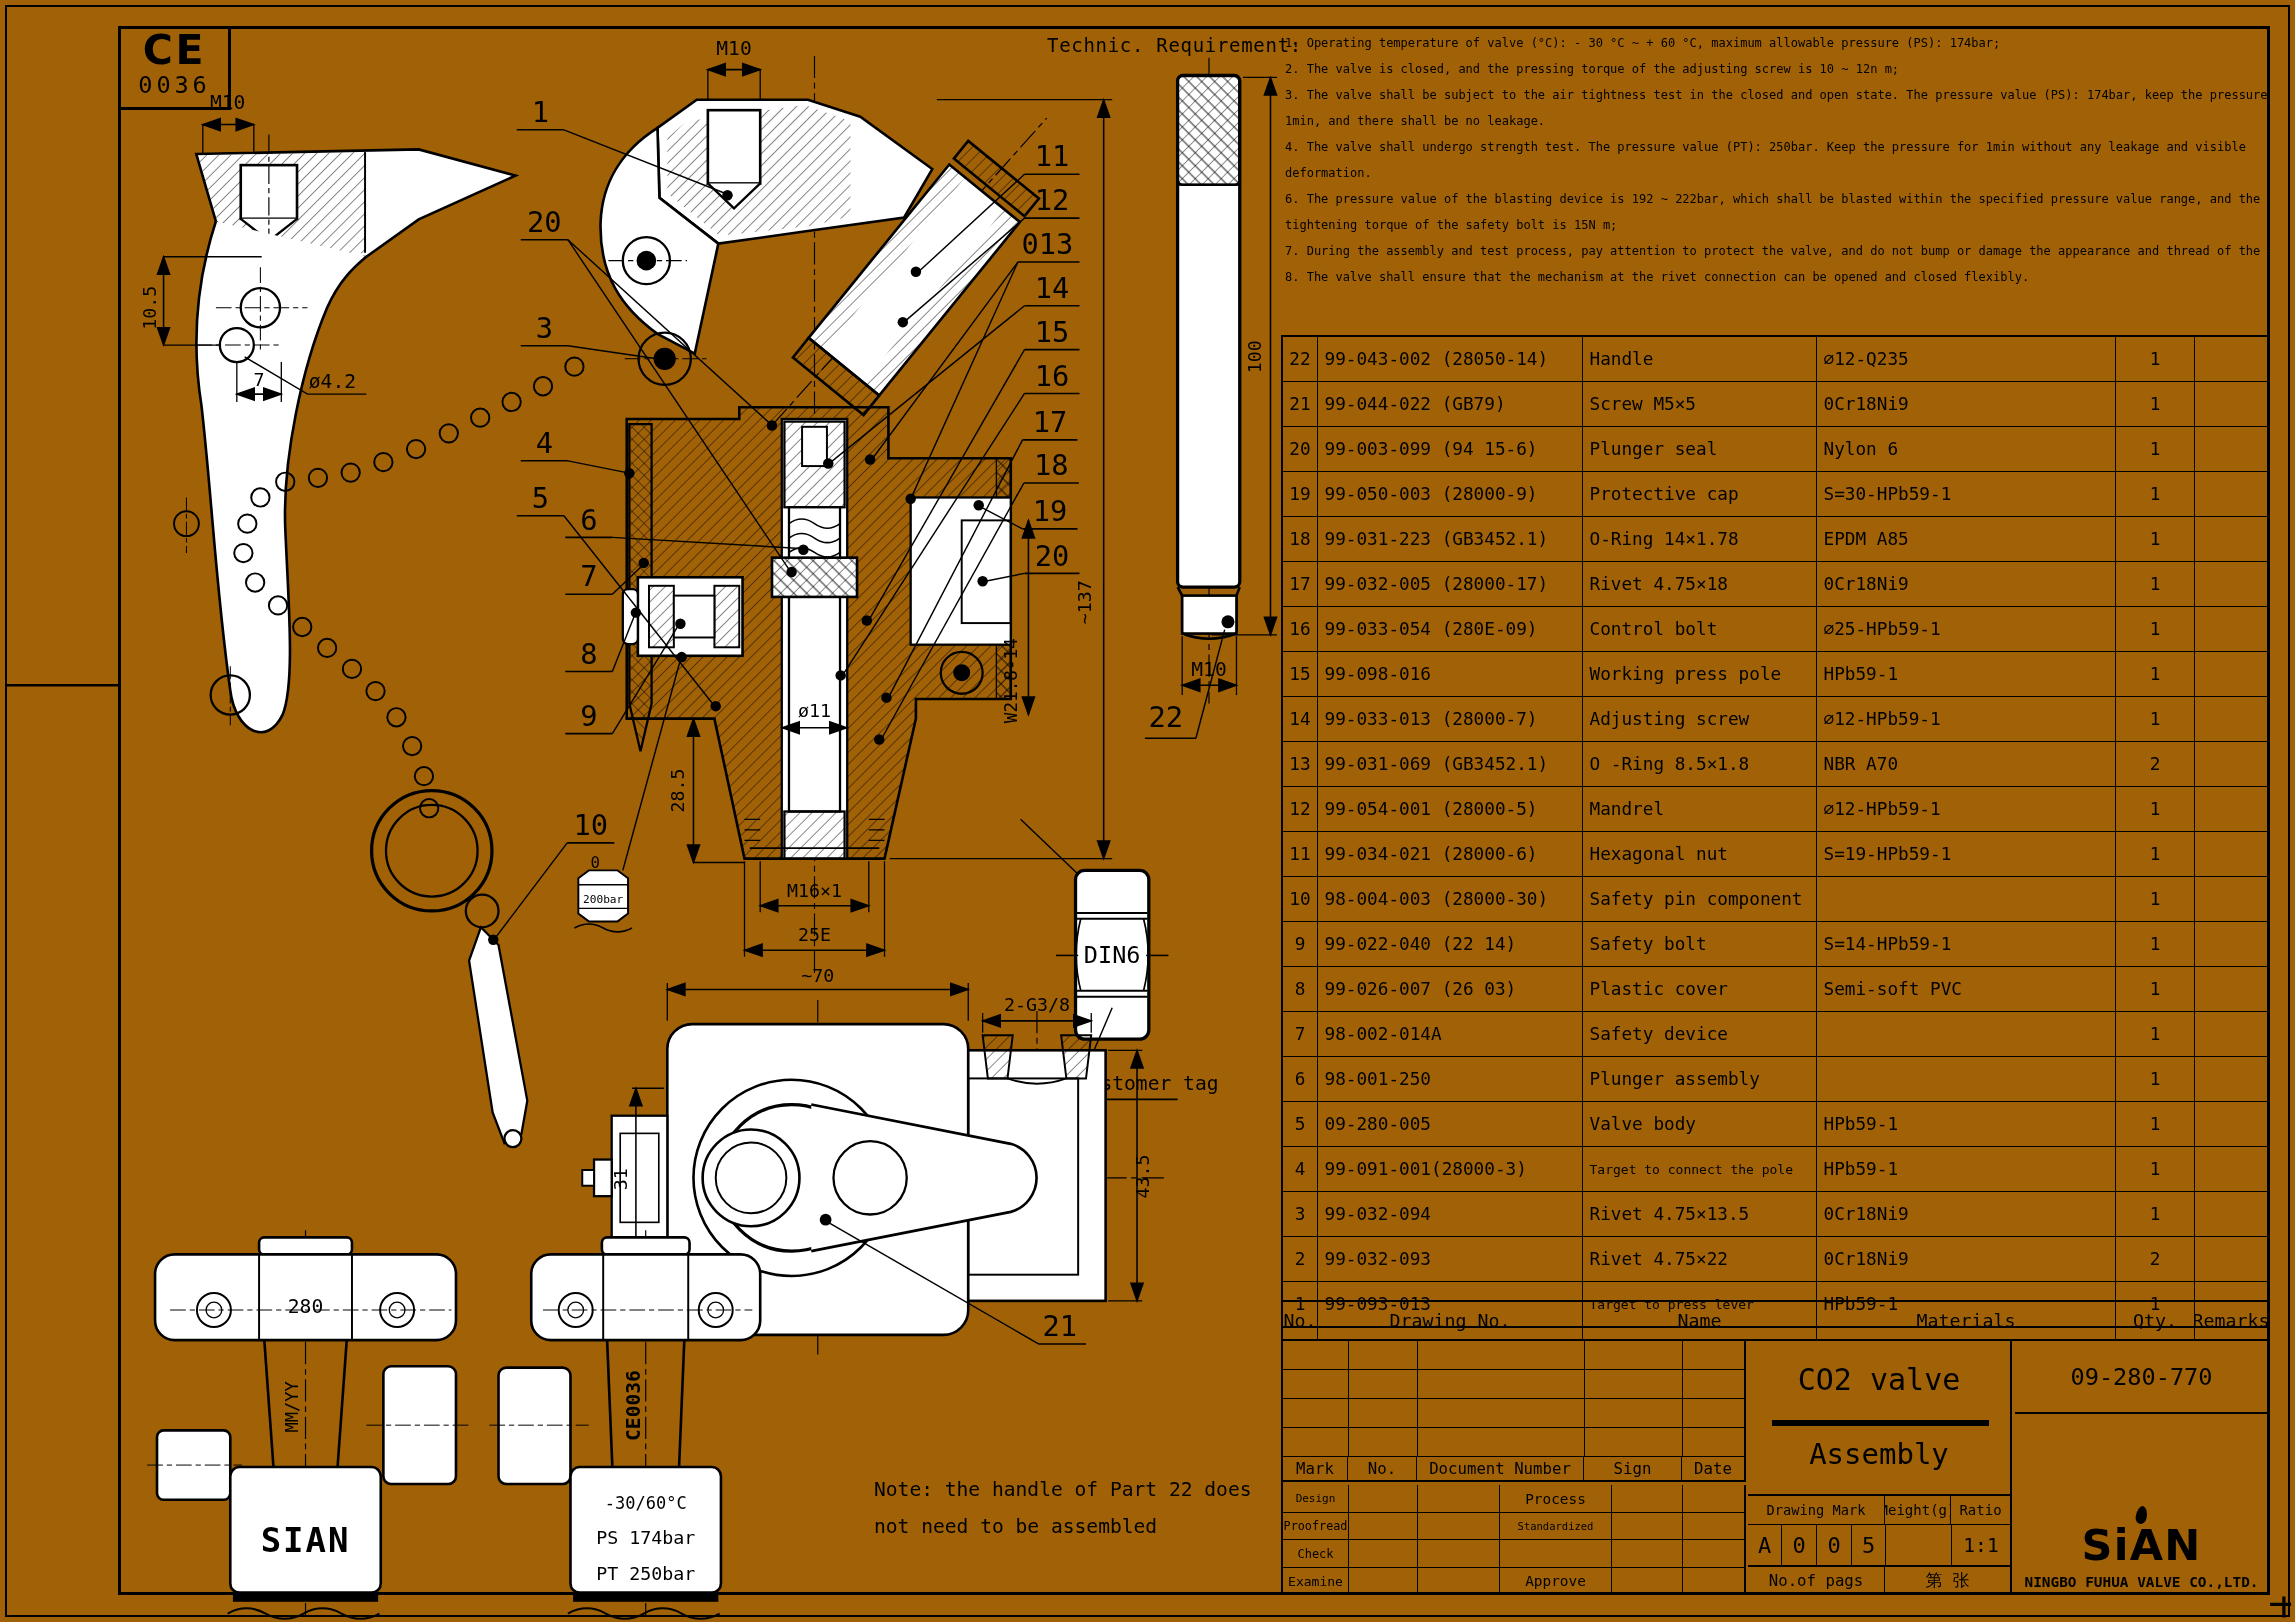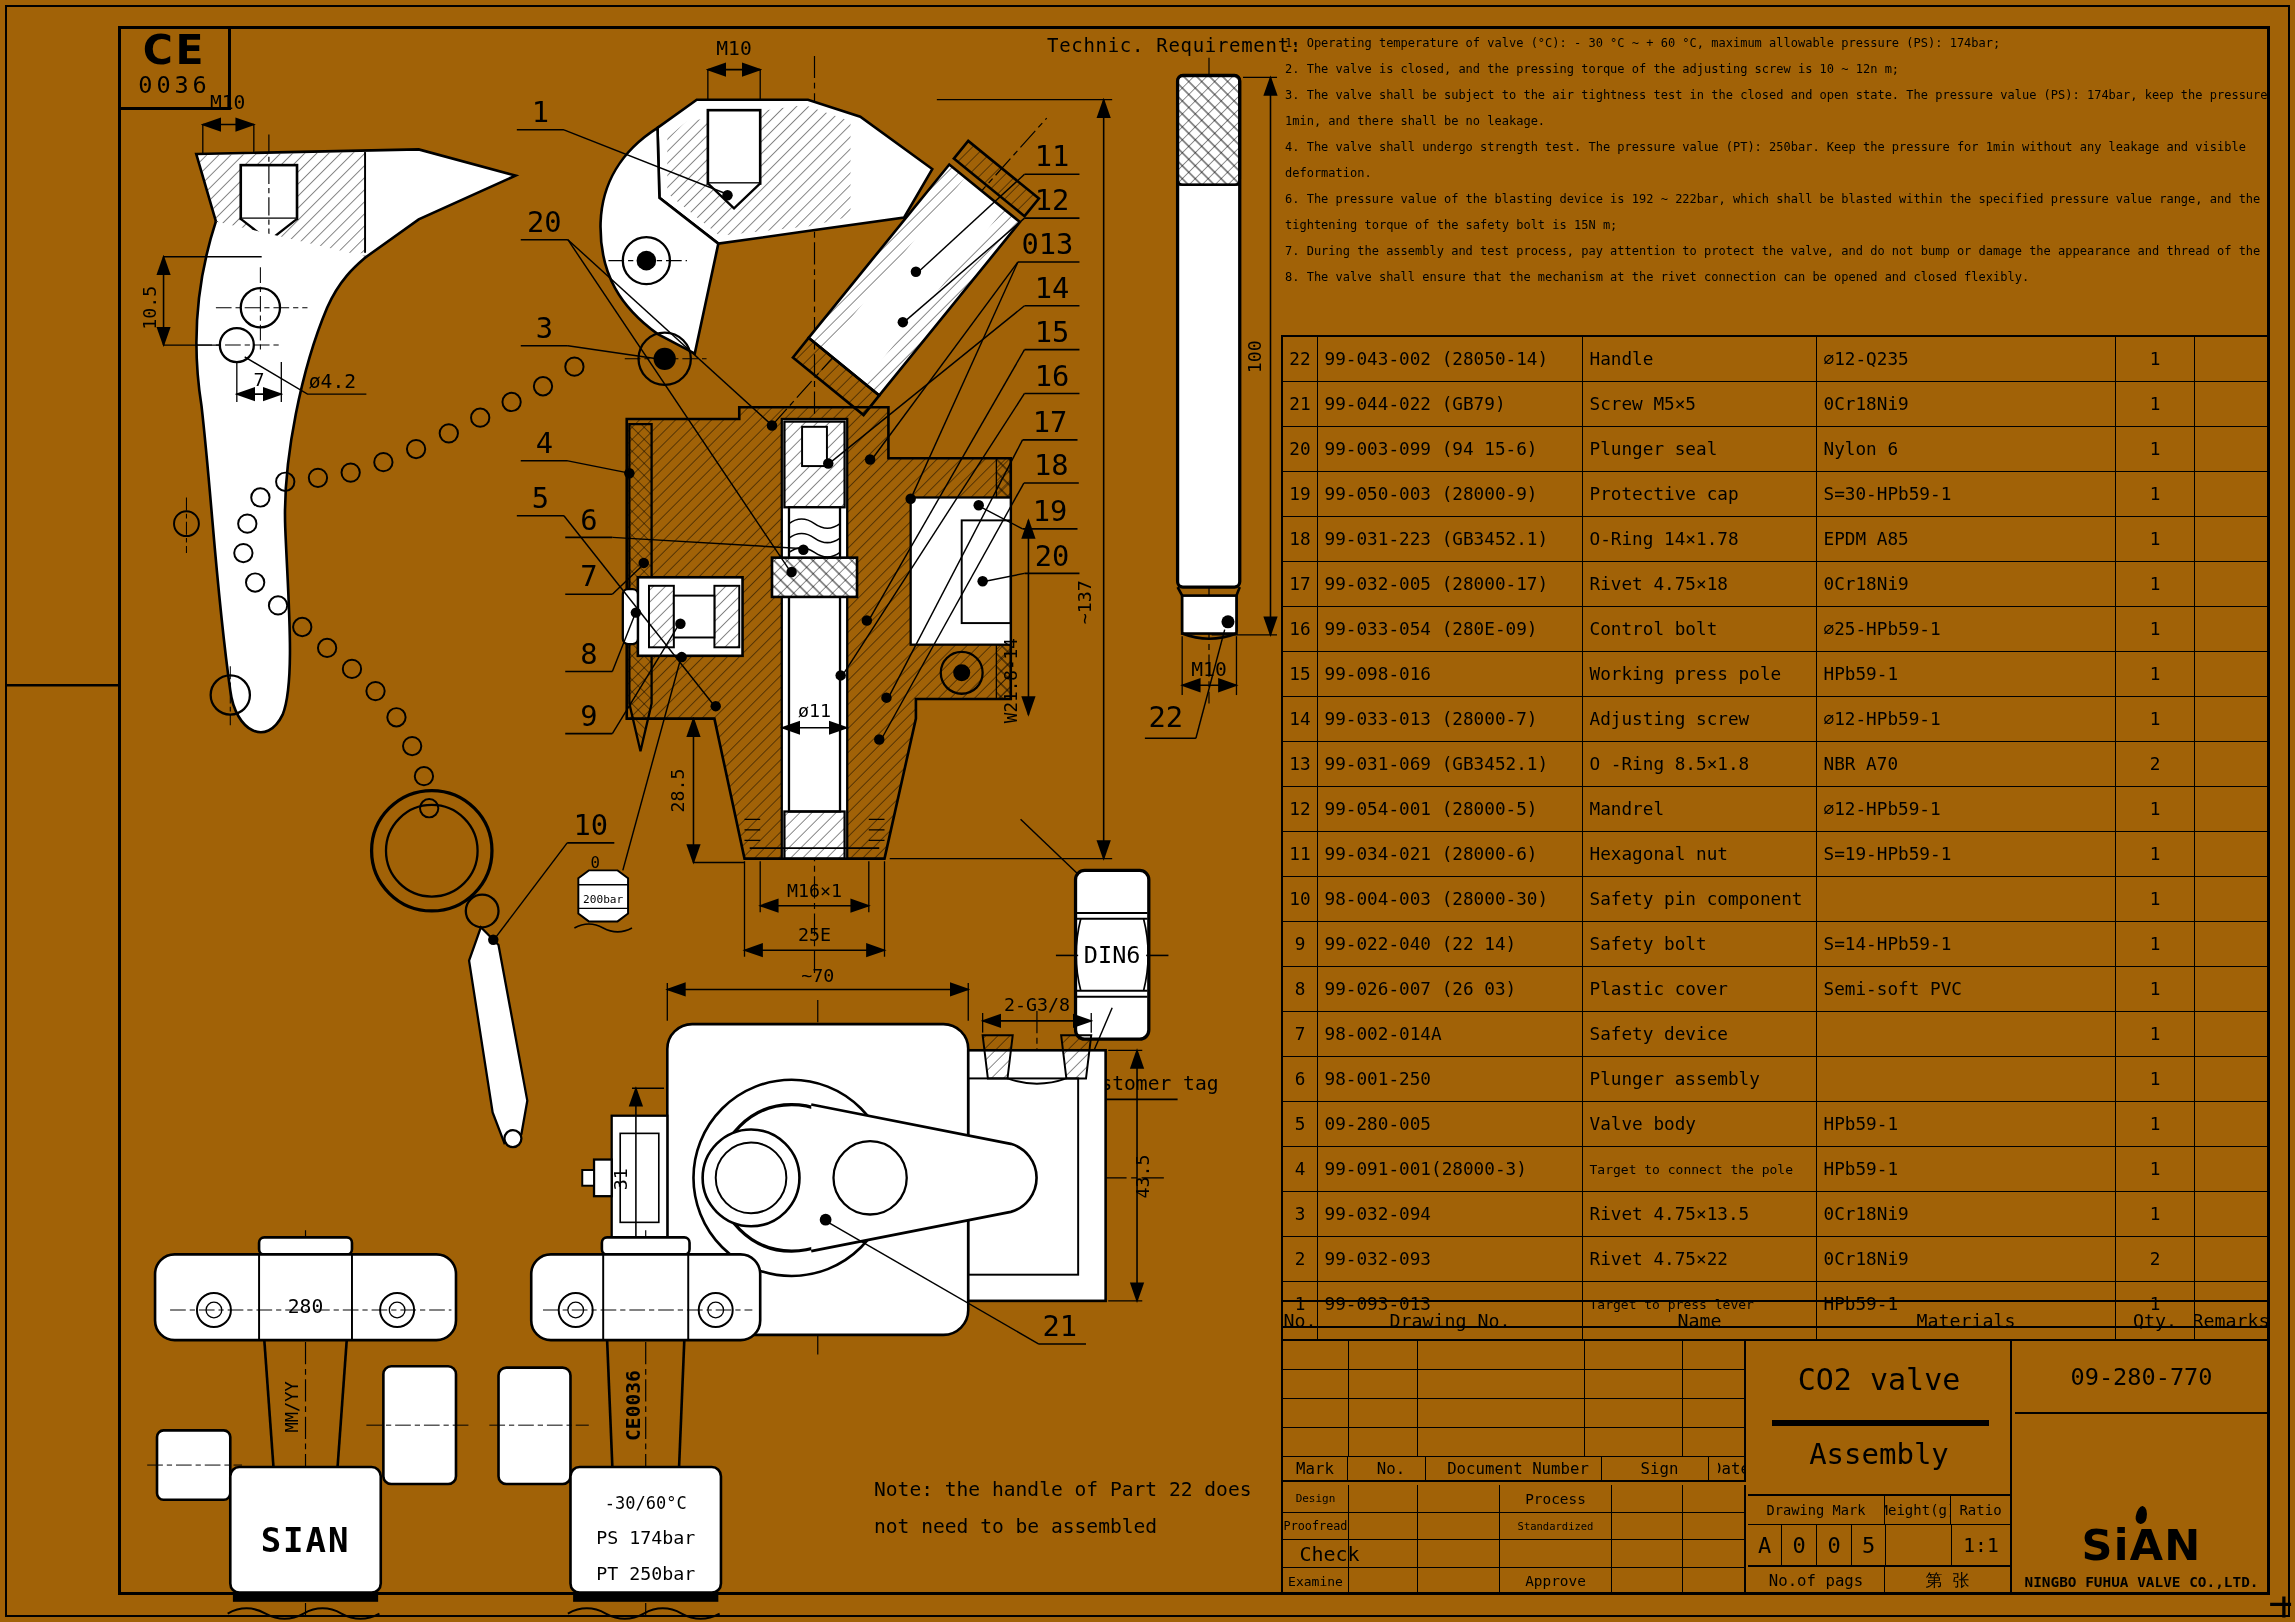--- a/index.html
+++ b/index.html
@@ -719,42 +719,42 @@
     <div class="abs" style="left:0;top:0;width:463px;height:115px;border-right:2px solid #000;">
       <div class="abs tb-line" style="left:0;top:28px;width:463px;height:1.3px;"></div>
       <div class="abs tb-line" style="left:0;top:57px;width:463px;height:1.3px;"></div>
       <div class="abs tb-line" style="left:0;top:86px;width:463px;height:1.3px;"></div>
       <div class="abs tb-line" style="left:65px;top:0;width:1.3px;height:115px;"></div>
       <div class="abs tb-line" style="left:134px;top:0;width:1.3px;height:115px;"></div>
       <div class="abs tb-line" style="left:301px;top:0;width:1.3px;height:115px;"></div>
       <div class="abs tb-line" style="left:399px;top:0;width:1.3px;height:115px;"></div>
     </div>
 
-    <div class="abs" style="left:0;top:115px;width:463px;height:26px;border-top:1.3px solid #000;border-bottom:2.6px solid #000;border-right:2px solid #000;display:grid;grid-template-columns:65px 69px 167px 98px auto;gap:9px;">
+    <div class="abs" style="left:0;top:115px;width:463px;height:26px;border-top:1.3px solid #000;border-bottom:2.6px solid #000;border-right:2px solid #000;display:grid;grid-template-columns:65px 69px 167px 98px auto;">
       <div class="tb-cell" style="border-right:1.3px solid #000;font-size:15.7px;">Mark</div>
       <div class="tb-cell" style="border-right:1.3px solid #000;font-size:15.7px;">No.</div>
       <div class="tb-cell" style="border-right:1.3px solid #000;font-size:15.7px;">Document Number</div>
       <div class="tb-cell" style="border-right:1.3px solid #000;font-size:15.7px;">Sign</div>
       <div class="tb-cell" style="font-size:15.7px;">Date</div>
     </div>
 
     <div class="abs" style="left:0;top:144px;width:463px;height:109px;border-right:2px solid #000;">
       <div class="abs tb-line" style="left:0;top:27px;width:463px;height:1.3px;"></div>
       <div class="abs tb-line" style="left:0;top:54px;width:463px;height:1.3px;"></div>
       <div class="abs tb-line" style="left:0;top:82px;width:463px;height:1.3px;"></div>
       <div class="abs tb-line" style="left:65px;top:0;width:1.3px;height:109px;"></div>
       <div class="abs tb-line" style="left:134px;top:0;width:1.3px;height:109px;"></div>
       <div class="abs tb-line" style="left:216px;top:0;width:1.3px;height:109px;"></div>
       <div class="abs tb-line" style="left:328px;top:0;width:1.3px;height:109px;"></div>
       <div class="abs tb-line" style="left:399px;top:0;width:1.3px;height:109px;"></div>
       <div class="abs tb-cell" style="left:0;top:0;width:65px;height:27px;font-size:11px;">Design</div>
       <div class="abs tb-cell" style="left:217px;top:0;width:111px;height:27px;font-size:14.4px;">Process</div>
       <div class="abs tb-cell" style="left:0;top:28px;width:65px;height:26px;font-size:11.8px;">Proofread</div>
       <div class="abs tb-cell" style="left:217px;top:28px;width:111px;height:26px;font-size:10.5px;">Standardized</div>
-      <div class="abs tb-cell" style="left:14px;top:56px;width:65px;height:26px;font-size:20px;">Check</div>
+      <div class="abs tb-cell" style="left:0;top:56px;width:65px;height:26px;font-size:12px;">Check</div>
       <div class="abs tb-cell" style="left:0;top:83px;width:65px;height:26px;font-size:13px;">Examine</div>
       <div class="abs tb-cell" style="left:217px;top:83px;width:111px;height:26px;font-size:14.4px;">Approve</div>
     </div>
 
     <div class="abs" style="left:465px;top:0;width:264px;height:153px;border-right:2px solid #000;">
       <div class="tb-cell" style="height:77px;font-size:30px;">CO2 valve</div>
       <div class="abs tb-line" style="left:23.6px;top:79px;width:217px;height:5.9px;"></div>
       <div class="tb-cell" style="height:72px;font-size:29px;">Assembly</div>
     </div>
     <div class="abs" style="left:465px;top:153px;width:264px;height:30px;border-top:2px solid #000;border-right:2px solid #000;display:grid;grid-template-columns:137px 66px auto;">

